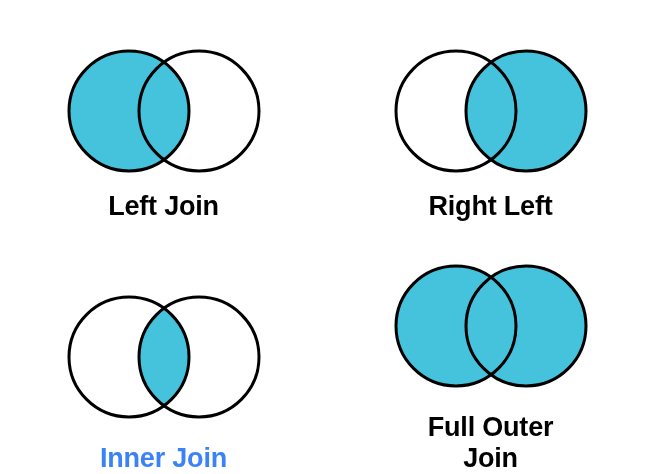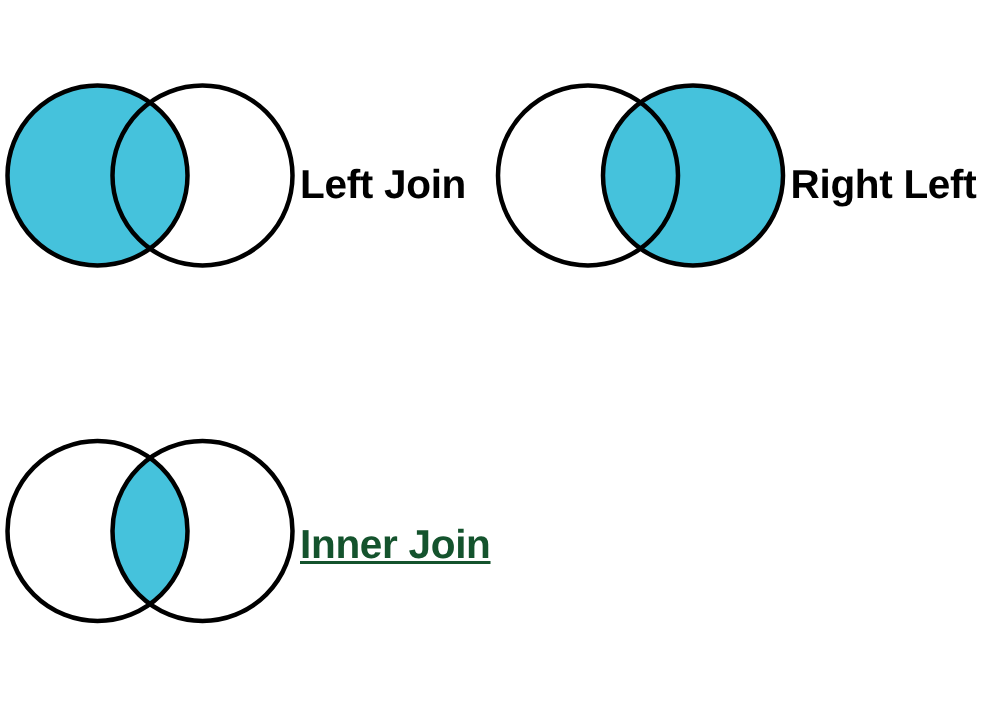--- a/index.html
+++ b/index.html
@@ -29,22 +29,23 @@
     width: 654px;
     height: 474px;
     display: grid;
     grid-template-columns: 327px 327px;
     grid-template-rows: 222px 252px;
   }
 
   .join-cell {
     position: relative;
     display: flex;
+    flex-direction: column;
     align-items: center;
-    justify-content: flex-start;
+    justify-content: flex-end;
     padding-top: 12px;
     box-sizing: border-box;
   }
 
   .venn-wrap {
     width: 200px;
     height: 132px;
     position: relative;
   }
 
@@ -136,18 +137,38 @@
           </defs>
           <circle cx="65" cy="66" r="60" fill="#ffffff" fill-opacity="0"></circle>
           <circle cx="135" cy="66" r="60" fill="#ffffff" fill-opacity="0"></circle>
           <g clip-path="url(#clipL-inner-join)">
             <circle cx="135" cy="66" r="60" fill="#45c2dc" fill-opacity="1"></circle>
           </g>
           <circle cx="65" cy="66" r="60" fill="none" stroke="#000000" stroke-width="3"></circle>
           <circle cx="135" cy="66" r="60" fill="none" stroke="#000000" stroke-width="3"></circle>
         </svg>
       </div>
-      <div class="join-label" style="color: #14532d; text-decoration: underline;">Inner Join</div>
+      <div class="join-label" style="color: #3b82f6;">Inner Join</div>
     </div>
 
+    <div class="join-cell cell-full-outer-join">
+      <div class="venn-wrap">
+        <svg class="venn-svg" viewBox="0 0 200 132" xmlns="http://www.w3.org/2000/svg">
+          <defs>
+            <clipPath id="clipL-full-outer-join">
+              <circle cx="65" cy="66" r="60"></circle>
+            </clipPath>
+          </defs>
+          <circle cx="65" cy="66" r="60" fill="#45c2dc" fill-opacity="1"></circle>
+          <circle cx="135" cy="66" r="60" fill="#45c2dc" fill-opacity="1"></circle>
+          <g clip-path="url(#clipL-full-outer-join)">
+            <circle cx="135" cy="66" r="60" fill="#45c2dc" fill-opacity="1"></circle>
+          </g>
+          <circle cx="65" cy="66" r="60" fill="none" stroke="#000000" stroke-width="3"></circle>
+          <circle cx="135" cy="66" r="60" fill="none" stroke="#000000" stroke-width="3"></circle>
+        </svg>
+      </div>
+      <div class="join-label" style="color: rgb(0, 0, 0);">Full Outer
+Join</div>
+    </div>
 
   </div>
 </div>
 
 </body></html>

